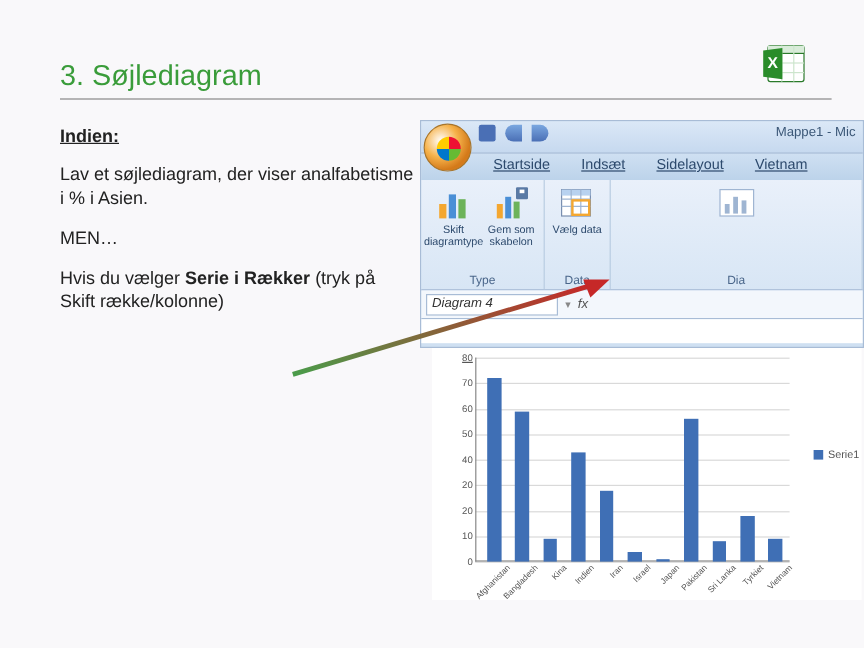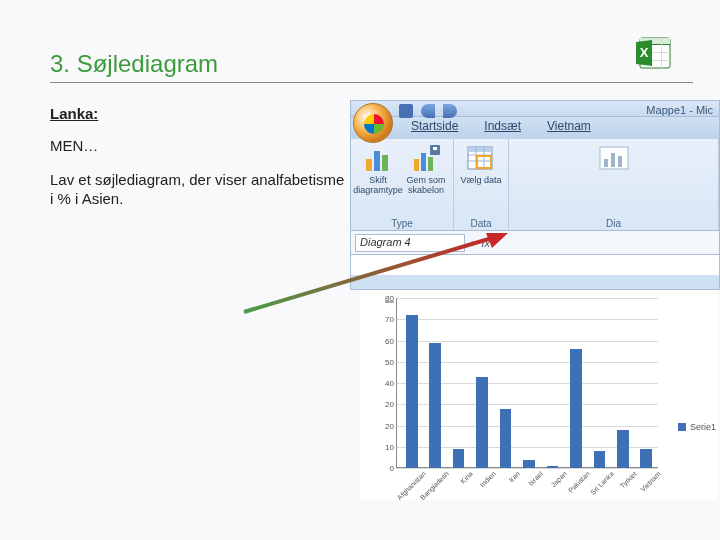--- a/index.html
+++ b/index.html
@@ -7,21 +7,21 @@
   .page { padding: 50px 27px 10px 50px; position: relative; }
   .title { color: #3a9c3a; font-size: 24px; font-weight: 400; border-bottom: 1px solid #888; padding-bottom: 4px; margin-bottom: 22px; }
   .left-col { width: 295px; }
   .heading { font-weight: bold; text-decoration: underline; font-size: 15px; margin-bottom: 14px; color: #222; }
   .para { font-size: 15px; color: #222; line-height: 1.3; margin-bottom: 14px; }
   .bold { font-weight: bold; }
   .excel-logo { position: absolute; right: 46px; top: 32px; width: 40px; height: 40px; }
   .excel-logo svg { width: 100%; height: 100%; }
 
   .ribbon-area { position: absolute; left: 350px; top: 100px; width: 370px; height: 190px; background: #cfe0f2; border: 1px solid #a8bcd6; overflow: hidden; }
-  .titlebar { height: 16px; background: linear-gradient(#dbe8f7,#c6d9ef); border-bottom: 1px solid #a8bcd6; position: relative; }
+  .titlebar { height: 27px; background: linear-gradient(#dbe8f7,#c6d9ef); border-bottom: 1px solid #a8bcd6; position: relative; }
   .office-btn { position: absolute; left: 2px; top: 2px; width: 40px; height: 40px; border-radius: 50%; background: radial-gradient(circle at 35% 35%, #fff, #f6b24a 40%, #d47a1a 70%); border: 1px solid #a8752a; z-index: 5; }
   .office-btn::after { content:""; position:absolute; width:20px; height:20px; left:10px; top:10px; border-radius:50%; background: conic-gradient(#e13 0 90deg, #6b3 90deg 180deg, #07c 180deg 270deg, #fc0 270deg 360deg); }
   .qat { position: absolute; left: 48px; top: 3px; height: 16px; display: flex; gap: 8px; }
   .qat-icon { width: 14px; height: 14px; border-radius: 2px; }
   .titlebar .wbname { position: absolute; right: 6px; top: 3px; font-size: 11px; color: #3b5777; }
   .tabs { height: 22px; display: flex; padding-left: 48px; gap: 2px; background: linear-gradient(#cfe0f2,#bcd3ea); }
   .tab { padding: 2px 12px; font-size: 12px; color: #2d4a6d; border-radius: 3px 3px 0 0; text-decoration: underline; }
   .ribbon { height: 92px; background: linear-gradient(#e9f0fa,#d8e6f5); display: flex; border-bottom: 1px solid #a8bcd6; }
   .group { border-right: 1px solid #b8cce2; padding: 4px 6px 1px 6px; display: flex; flex-direction: column; align-items: center; justify-content: space-between; }
   .group-btns { display: flex; gap: 6px; }
@@ -37,34 +37,37 @@
   .plot { position: absolute; left: 18px; top: 8px; width: 280px; height: 170px; }
   .yaxis { position: absolute; left: 0; top: 0; bottom: 0; width: 18px; }
   .ylabel { position: absolute; right: 2px; font-size: 8px; color: #555; transform: translateY(-50%); }
   .gridlines { position: absolute; left: 18px; right: 0; top: 0; bottom: 0; }
   .gridline { position: absolute; left: 0; right: 0; height: 1px; background: #d9d9d9; }
   .axisline { position: absolute; background: #888; }
   .bars { position: absolute; left: 22px; right: 2px; bottom: 0; top: 0; }
   .bar { position: absolute; bottom: 0; background: #3f6fb5; width: 13px; }
   .xlabels { position: absolute; left: 40px; top: 180px; width: 276px; height: 28px; }
   .xlabel { position: absolute; font-size: 7px; color: #555; transform: rotate(-45deg); transform-origin: right top; text-align: right; white-space: nowrap; }
-  .legend { position: absolute; right: 2px; top: 84px; font-size: 9px; color: #555; display: flex; align-items: center; gap: 4px; margin-top: 48px; }
+  .legend { position: absolute; right: 2px; top: 84px; font-size: 9px; color: #555; display: flex; align-items: center; gap: 4px; }
   .legend .sw { width: 8px; height: 8px; background: #3f6fb5; }
 
   .arrow { position: absolute; left: 236px; top: 230px; width: 280px; height: 90px; pointer-events: none; }
 </style>
 </head>
 <body>
 
 <div class="page">
   <h1 class="title">3. Søjlediagram</h1>
   <div class="left-col">
-    <p class="heading">Lanka:</p>
+    <p class="heading">Indien:</p>
+    <p class="para">Lav et søjlediagram, der viser analfabetisme i % i Asien.</p>
     <p class="para">MEN…</p>
-    <p class="para">Lav et søjlediagram, der viser analfabetisme i % i Asien.</p>
+    <p class="para">
+      <span>Hvis du vælger </span><span class="bold">Serie i Rækker</span><span> (tryk på Skift række/kolonne)</span>
+    </p>
   </div>
 </div>
 
 <div class="excel-logo">
   <svg viewBox="0 0 40 40">
     <rect x="6" y="6" width="30" height="30" rx="2" fill="#fff" stroke="#2a7a2a" stroke-width="1"></rect>
     <rect x="6" y="6" width="30" height="6" fill="#d9ecd9"></rect>
     <rect x="6" y="12" width="30" height="1" fill="#2a7a2a"></rect>
     <rect x="6" y="20" width="30" height="1" fill="#cde5cd"></rect>
     <rect x="6" y="28" width="30" height="1" fill="#cde5cd"></rect>
@@ -81,20 +84,21 @@
     <div class="qat">
       <div class="qat-icon" style="background:#4a6fb5"></div>
       <div class="qat-icon" style="background:linear-gradient(#7aa7e0,#4a6fb5);border-radius:50% 0 0 50%"></div>
       <div class="qat-icon" style="background:linear-gradient(#7aa7e0,#4a6fb5);border-radius:0 50% 50% 0"></div>
     </div>
     <span class="wbname">Mappe1 - Mic</span>
   </div>
   <div class="tabs">
     <div class="tab">Startside</div>
     <div class="tab">Indsæt</div>
+    <div class="tab">Sidelayout</div>
     <div class="tab">Vietnam</div>
   </div>
   <div class="ribbon">
     <div class="group">
       <div class="group-btns">
         <div class="rbtn">
           <div class="ic">
             <svg width="32" height="32">
                 <rect x="4" y="16" width="6" height="12" fill="#f4a730"></rect>
                 <rect x="12" y="8" width="6" height="20" fill="#4a8fd6"></rect>

